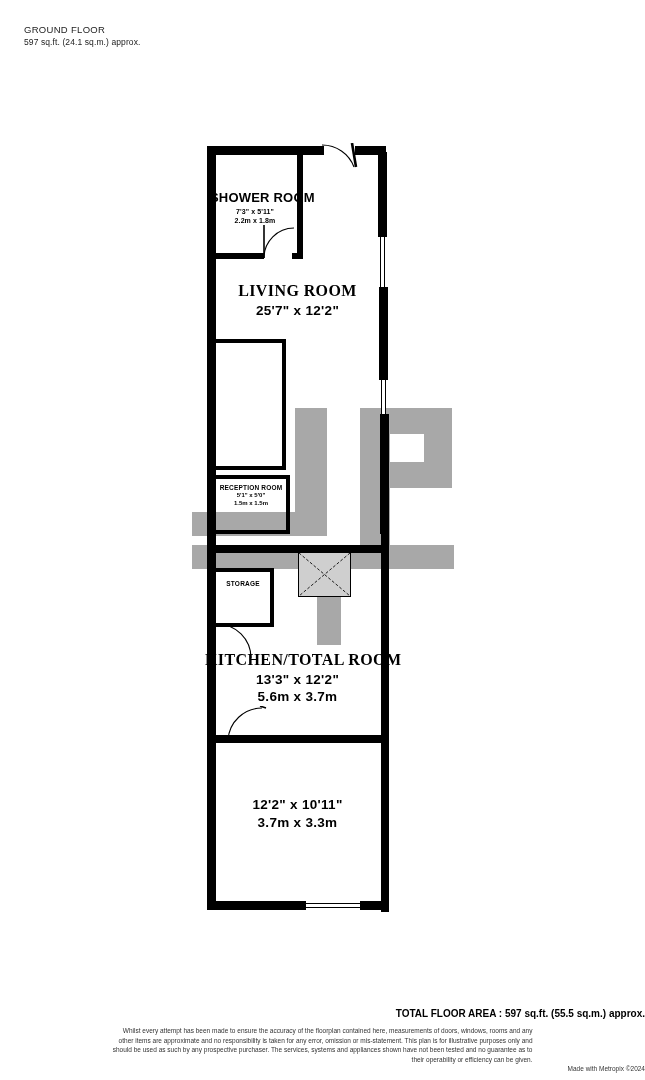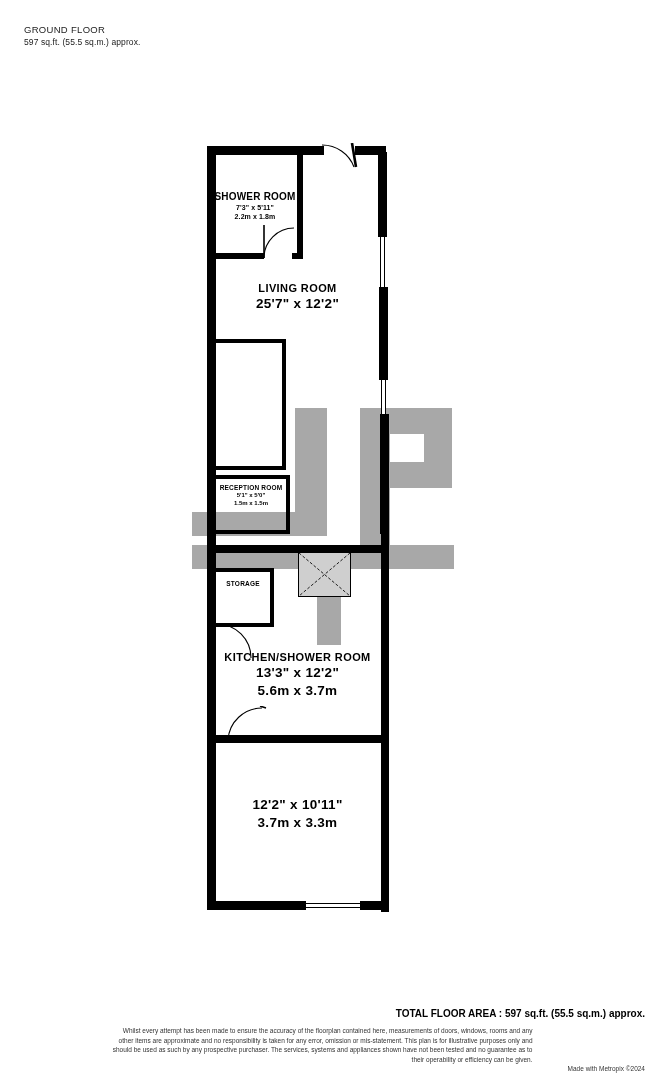--- a/index.html
+++ b/index.html
@@ -96,24 +96,24 @@
     line-height: 1.3;
     white-space: nowrap;
   }
   .room-label .name {
     font-weight: bold;
   }
   .room-label .dim {
     font-weight: bold;
   }
 
-  .label-lg .name { font-size: 11px; letter-spacing: 0.4px; }
+  .label-lg .name { font-size: 16px; letter-spacing: 0.4px; font-family: Liberation Serif, serif; }
   .label-lg .dim  { font-size: 13.5px; letter-spacing: 0.3px; }
 
-  .label-sm .name { font-size: 10px; letter-spacing: 0.2px; }
+  .label-sm .name { font-size: 13px; letter-spacing: 0.2px; }
   .label-sm .dim  { font-size: 7px; letter-spacing: 0.1px; }
 
   .label-xs .name { font-size: 6.5px; letter-spacing: 0.2px; }
   .label-xs .dim  { font-size: 6px; }
 
   
   .footer {
     position: absolute;
     left: 0;
     right: 0;
@@ -137,21 +137,21 @@
     font-size: 6.5px;
     color: #333;
     margin-top: 1px;
   }
 </style>
 </head>
 <body>
 
 <div class="header">
   <div class="floor-title">GROUND FLOOR</div>
-  <div class="floor-area">597 sq.ft. (55.5 sq.m.) approx.</div>
+  <div class="floor-area">597 sq.ft. (24.1 sq.m.) approx.</div>
 </div>
 
 <div class="plan">
 
   <div class="watermark">
 
     <div class="wm-bar" style="left:295px; top:408px; width:32px; height:115px;"></div>
     <div class="wm-bar" style="left:192px; top:512px; width:135px; height:24px;"></div>
     <div class="wm-bar" style="left:192px; top:545px; width:262px; height:24px;"></div>
     <div class="wm-bar" style="left:317px; top:545px; width:24px; height:100px;"></div>
@@ -254,21 +254,21 @@
     <div class="name">RECEPTION ROOM</div>
     <div class="dim">5'1"  x 5'0"</div>
     <div class="dim">1.5m  x 1.5m</div>
   </div>
 
   <div class="room-label label-xs" style="left:212px; top:580px; width:62px;">
     <div class="name">STORAGE</div>
   </div>
 
   <div class="room-label label-lg" style="left:205px; top:650px; width:185px;">
-    <div class="name">KITCHEN/SHOWER ROOM</div>
+    <div class="name">KITCHEN/TOTAL ROOM</div>
     <div class="dim">13'3"  x 12'2"</div>
     <div class="dim">5.6m  x 3.7m</div>
   </div>
 
   <div class="room-label label-lg" style="left:205px; top:796px; width:185px;">
     <div class="dim">12'2"  x 10'11"</div>
     <div class="dim">3.7m  x 3.3m</div>
   </div>
 
 </div>

